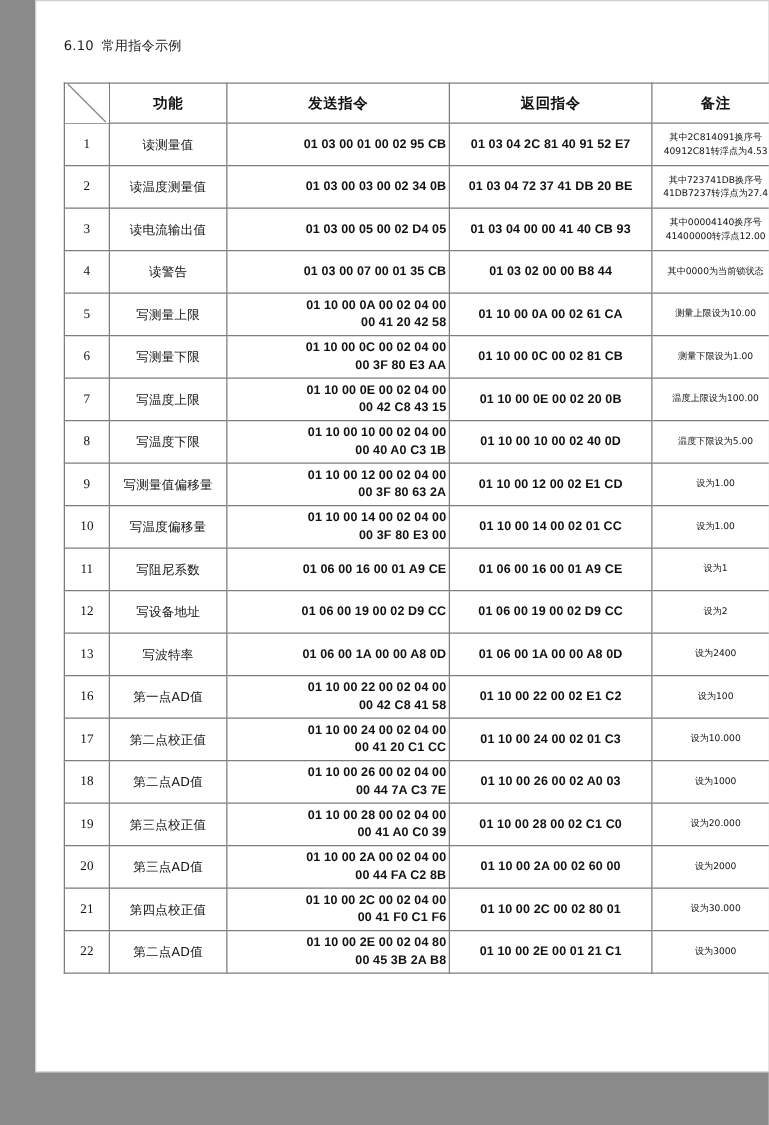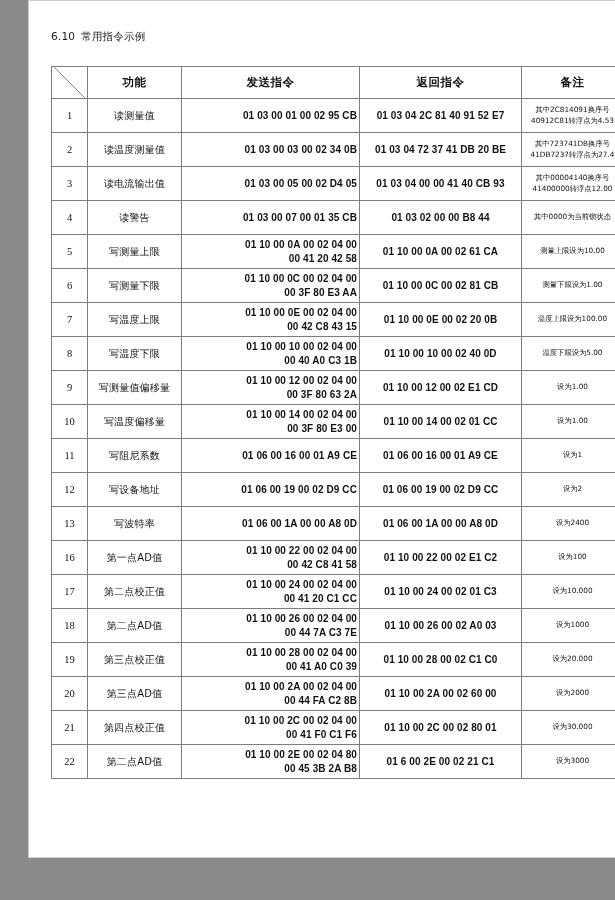--- a/index.html
+++ b/index.html
@@ -296,21 +296,21 @@
           <td class="send">01 10 00 2C 00 02 04 00
 00 41 F0 C1 F6</td>
           <td class="recv">01 10 00 2C 00 02 80 01</td>
           <td class="remark">设为30.000</td>
         </tr>
         <tr>
           <td class="idx">22</td>
           <td class="func">第二点AD值</td>
           <td class="send">01 10 00 2E 00 02 04 80
 00 45 3B 2A B8</td>
-          <td class="recv">01 6 00 2E 00 02 21 C1</td>
+          <td class="recv">01 10 00 2E 00 01 21 C1</td>
           <td class="remark">设为3000</td>
         </tr>
       </tbody>
   </table>
 
   <div class="footer-rule"></div>
   <div class="page-number">7</div>
 
 </div>
 

